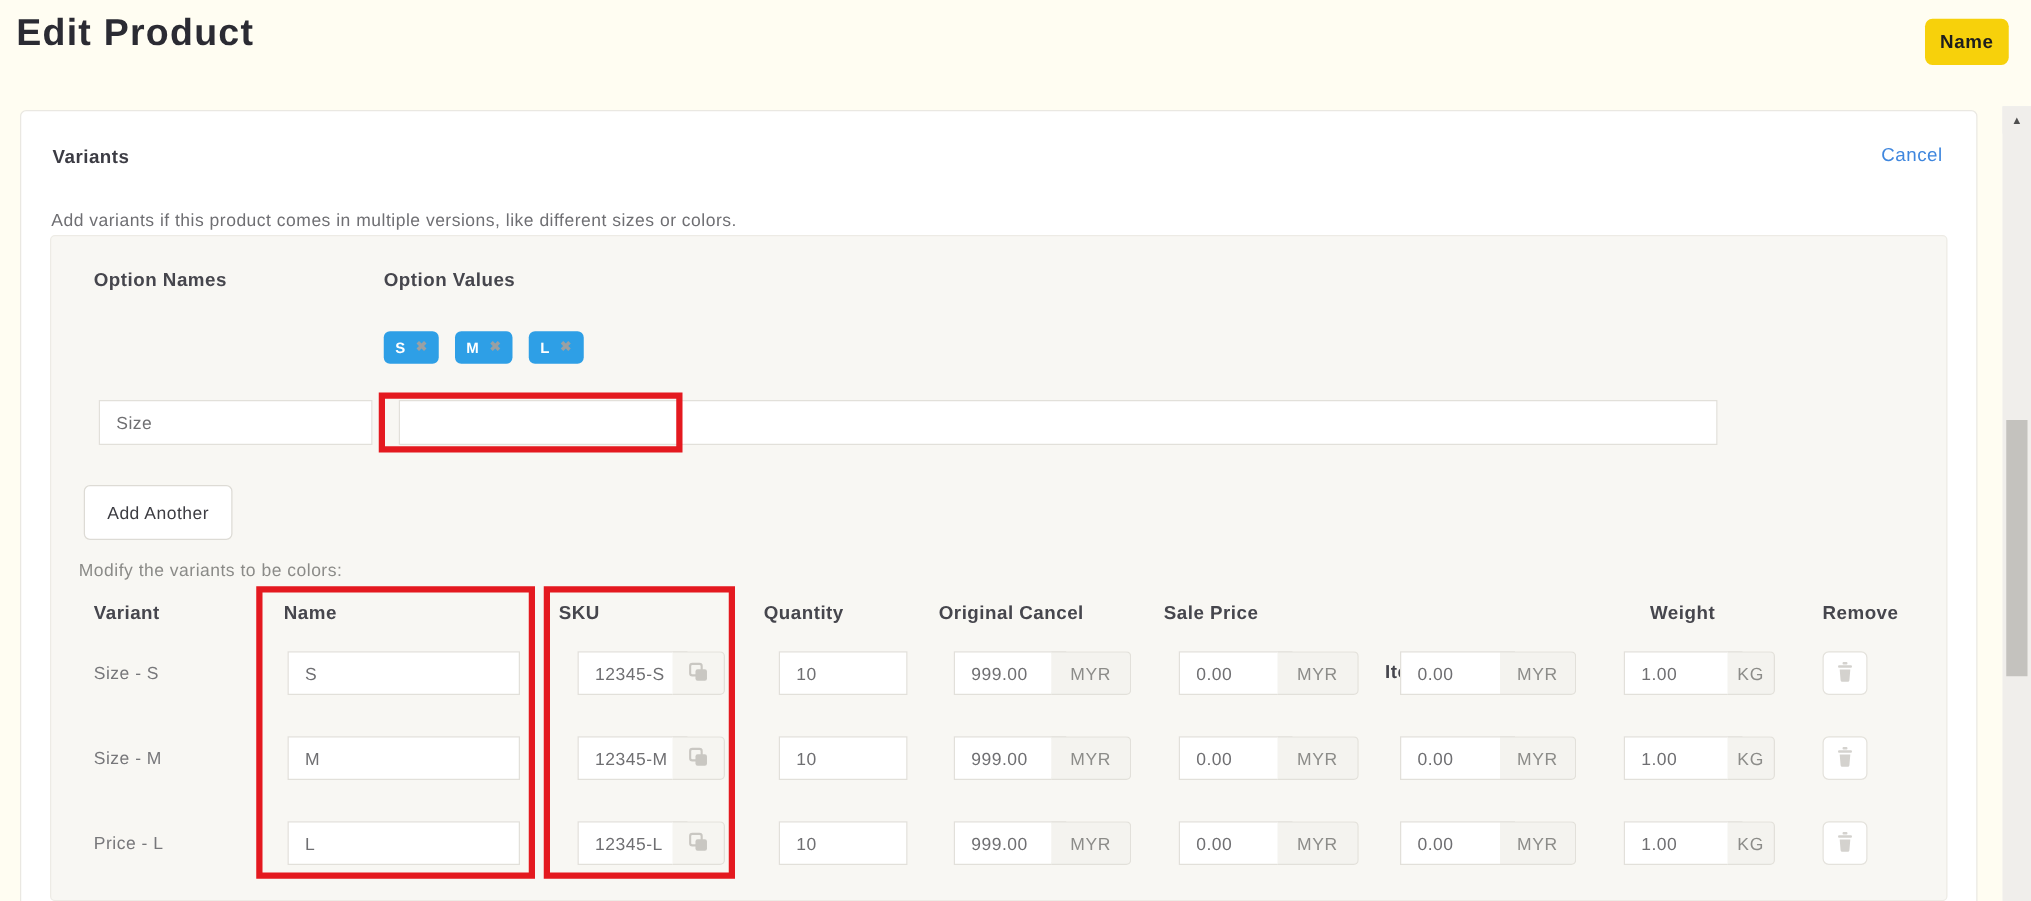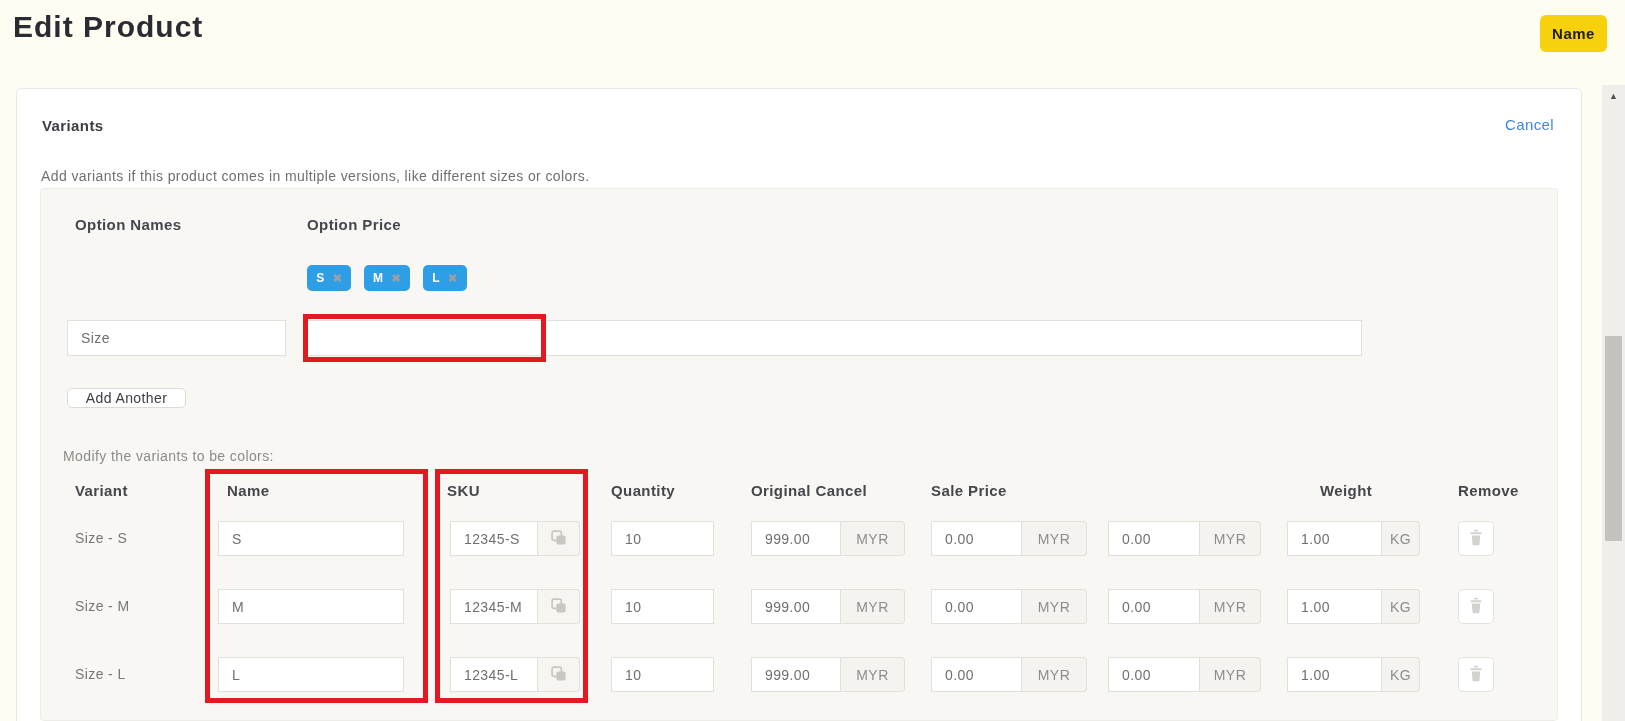--- a/index.html
+++ b/index.html
@@ -57,27 +57,27 @@
     background:#2e9fe6; border-radius:5px;
     display:flex; align-items:center; justify-content:center; gap:8px;
   }
   .chip-label { color:#ffffff; font-size:12px; font-weight:700; letter-spacing:0.5px; }
   .chip-x { color:#9aa0a3; font-size:11px; font-weight:700; cursor:pointer; line-height:1; }
 
   input.txt {
     height:36px; background:#ffffff;
     border:1px solid #e2e0da; border-radius:0;
     font-family:inherit; font-size:14px; color:#6f6f72;
-    padding:0 13px; letter-spacing:0.4px; outline:none;
+    padding:0 13px; letter-spacing:0.4px; outline:none;margin-left:12px;
   }
   .opt-name-input   { left:67px;  top:320px; width:219px; }
   .opt-values-input { left:307px; top:320px; width:1055px; }
 
   .add-another-btn {
-    left:67px; top:388px; width:119px; height:20px;
+    left:67px; top:388px; width:119px; height:44px;
     background:#ffffff; border:1px solid #dddbd5; border-radius:5px;
     font-family:inherit; font-size:14px; color:#3c3c42; letter-spacing:0.4px;
     cursor:pointer;
   }
 
   .variants-intro { left:63px; top:448px; font-size:14px; color:#8b8b88; letter-spacing:0.4px; }
 
   
   .col-head { top:482px; font-size:15px; font-weight:700; color:#46464d; letter-spacing:0.4px; }
   .h-variant {left:75px;}  .h-name {left:227px;} .h-sku {left:447px;}
@@ -140,21 +140,21 @@
 <div class="abs page-title">Edit Product</div>
 <button class="abs save-btn">Name</button>
 
 <div class="abs card"></div>
 <div class="abs section-title">Variants</div>
 <a class="abs cancel-link">Cancel</a>
 <div class="abs section-desc">Add variants if this product comes in multiple versions, like different sizes or colors.</div>
 
 <div class="abs panel"></div>
 <div class="abs opt-header opt-names-header">Option Names</div>
-<div class="abs opt-header opt-values-header">Option Price</div>
+<div class="abs opt-header opt-values-header">Option Values</div>
 
 <div class="abs chips">
   <span class="chip">
     <span class="chip-label">S</span>
     <span class="chip-x">✖</span>
   </span>
   <span class="chip">
     <span class="chip-label">M</span>
     <span class="chip-x">✖</span>
   </span>
@@ -227,21 +227,21 @@
 <input class="abs txt cell in-wt row-1" value="1.00" style="">
 <div class="abs addon ad-wt row-1">KG</div>
 <button class="abs remove-btn row-1">
   <span><svg width="16" height="17" viewBox="0 0 24 26" fill="#d4d2ce">
         <rect x="9" y="1" width="6" height="3" rx="1.2"></rect>
         <rect x="3.5" y="5" width="17" height="3" rx="1.2"></rect>
         <path d="M5.5 10h13l-1.1 13.1a2 2 0 0 1-2 1.9H8.6a2 2 0 0 1-2-1.9L5.5 10z"></path>
       </svg></span>
 </button>
 
-<div class="abs variant-label row-2">Size - L</div>
+<div class="abs variant-label row-2">Price - L</div>
 <input class="abs txt cell in-name row-2" value="L" style="">
 <input class="abs txt cell in-sku row-2" value="12345-L" style="">
 <button class="abs copy-btn row-2">
   <span><svg width="17" height="17" viewBox="0 0 24 24">
         <rect x="3" y="3" width="13" height="13" rx="2.5" fill="none" stroke="#c9c7c2" stroke-width="2.4"></rect>
         <rect x="9" y="9" width="13" height="13" rx="2.5" fill="#c9c7c2"></rect>
       </svg></span>
 </button>
 <input class="abs txt cell in-qty row-2" value="10" style="">
 <input class="abs txt cell in-op row-2" value="999.00" style="">

